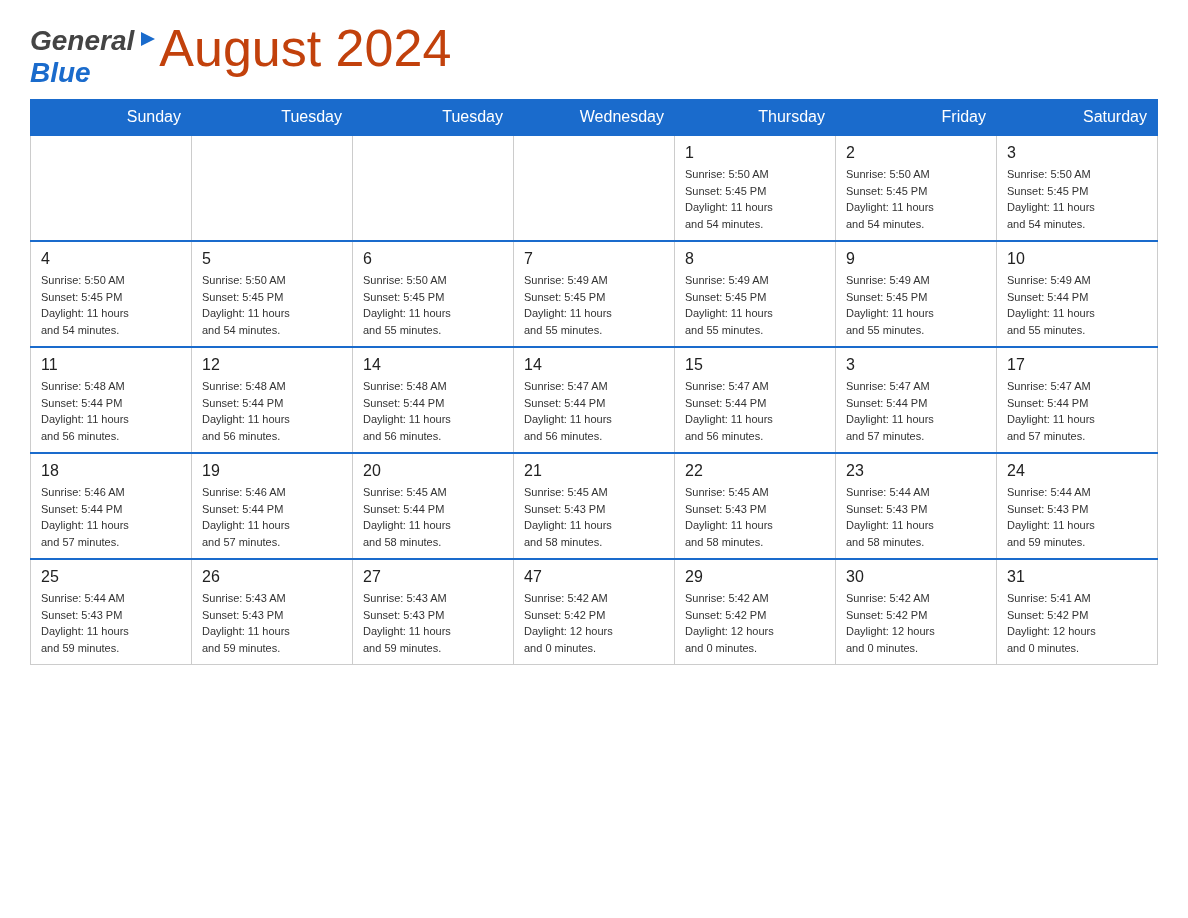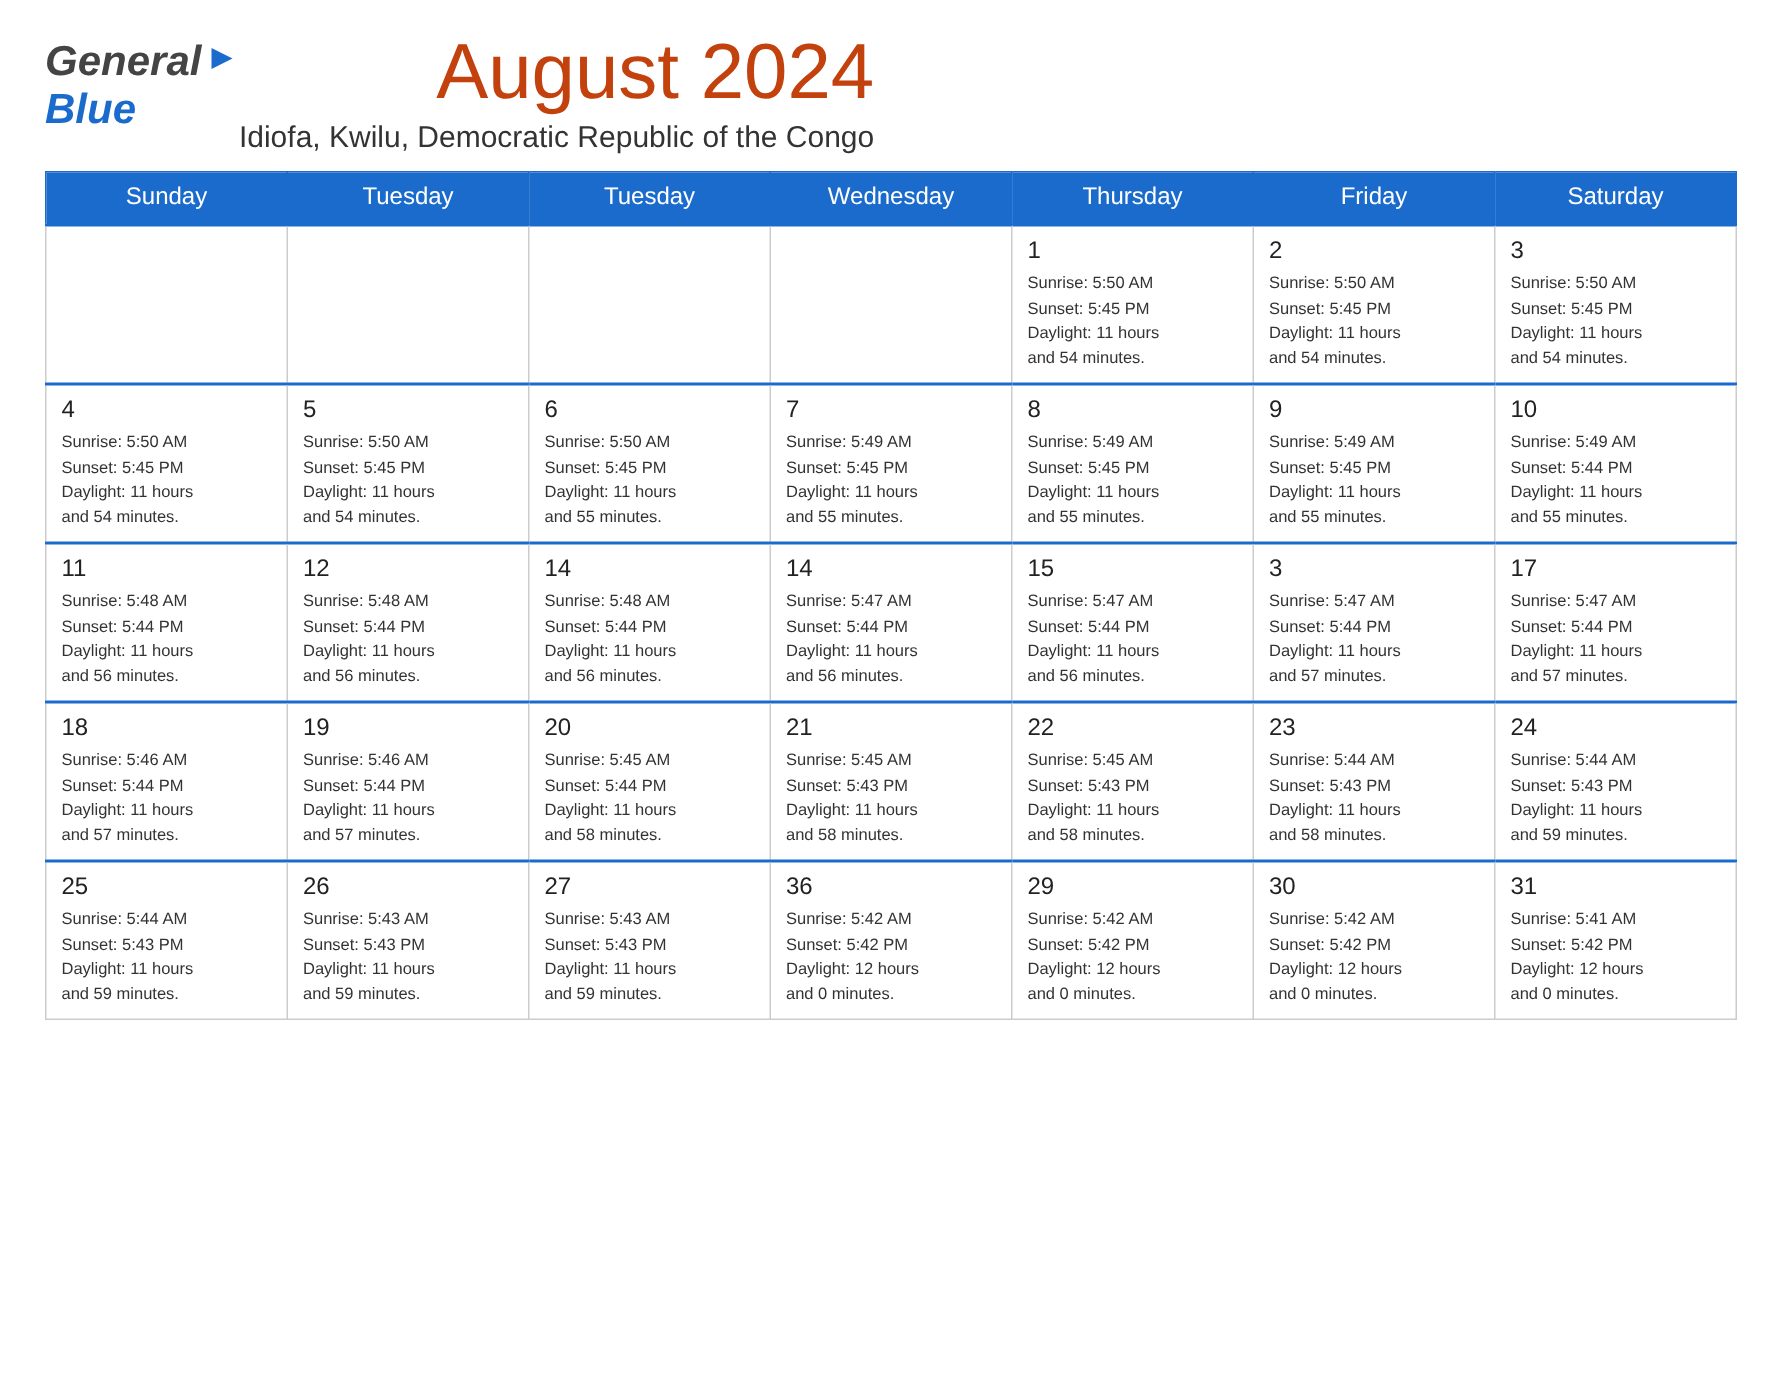--- a/index.html
+++ b/index.html
@@ -40,21 +40,21 @@
       width: 100%;
       border-collapse: collapse;
       margin-top: 10px;
     }
     .calendar th {
       background-color: #1a6bcc;
       color: white;
       font-size: 16px;
       font-weight: normal;
       padding: 8px 10px;
-      text-align: center;
+      text-align: right;
       border: 1px solid #1a6bcc;
     }
     .calendar td {
       vertical-align: top;
       padding: 8px 10px;
       border: 1px solid #cccccc;
       font-size: 13px;
       color: #333;
       width: calc(100% / 7);
       min-height: 100px;
@@ -105,21 +105,20 @@
       <span style="display:inline-block;margin-left:3px;vertical-align:middle;">
         <svg width="22" height="22" viewBox="0 0 22 22">
           <polygon points="4,4 18,11 4,18" fill="#1a6bcc"></polygon>
         </svg>
       </span>
     </div>
     <span class="logo-text-blue">Blue</span>
   </div>
   <div class="title-area">
     <div class="month-title">August 2024</div>
-    <div class="location-title">Idiofa, Kwilu, Democratic Republic of the Congo</div>
   </div>
 </div>
 
 <table class="calendar">
   <thead>
     <tr>
       <th>Sunday</th>
       <th>Tuesday</th>
       <th>Tuesday</th>
       <th>Wednesday</th>
@@ -244,21 +243,21 @@
         </td>
         <td>
           <span class="day-number">26</span>
           <div class="day-info">Sunrise: 5:43 AM<br>Sunset: 5:43 PM<br>Daylight: 11 hours<br>and 59 minutes.</div>
         </td>
         <td>
           <span class="day-number">27</span>
           <div class="day-info">Sunrise: 5:43 AM<br>Sunset: 5:43 PM<br>Daylight: 11 hours<br>and 59 minutes.</div>
         </td>
         <td>
-          <span class="day-number">36</span>
+          <span class="day-number">47</span>
           <div class="day-info">Sunrise: 5:42 AM<br>Sunset: 5:42 PM<br>Daylight: 12 hours<br>and 0 minutes.</div>
         </td>
         <td>
           <span class="day-number">29</span>
           <div class="day-info">Sunrise: 5:42 AM<br>Sunset: 5:42 PM<br>Daylight: 12 hours<br>and 0 minutes.</div>
         </td>
         <td>
           <span class="day-number">30</span>
           <div class="day-info">Sunrise: 5:42 AM<br>Sunset: 5:42 PM<br>Daylight: 12 hours<br>and 0 minutes.</div>
         </td>

